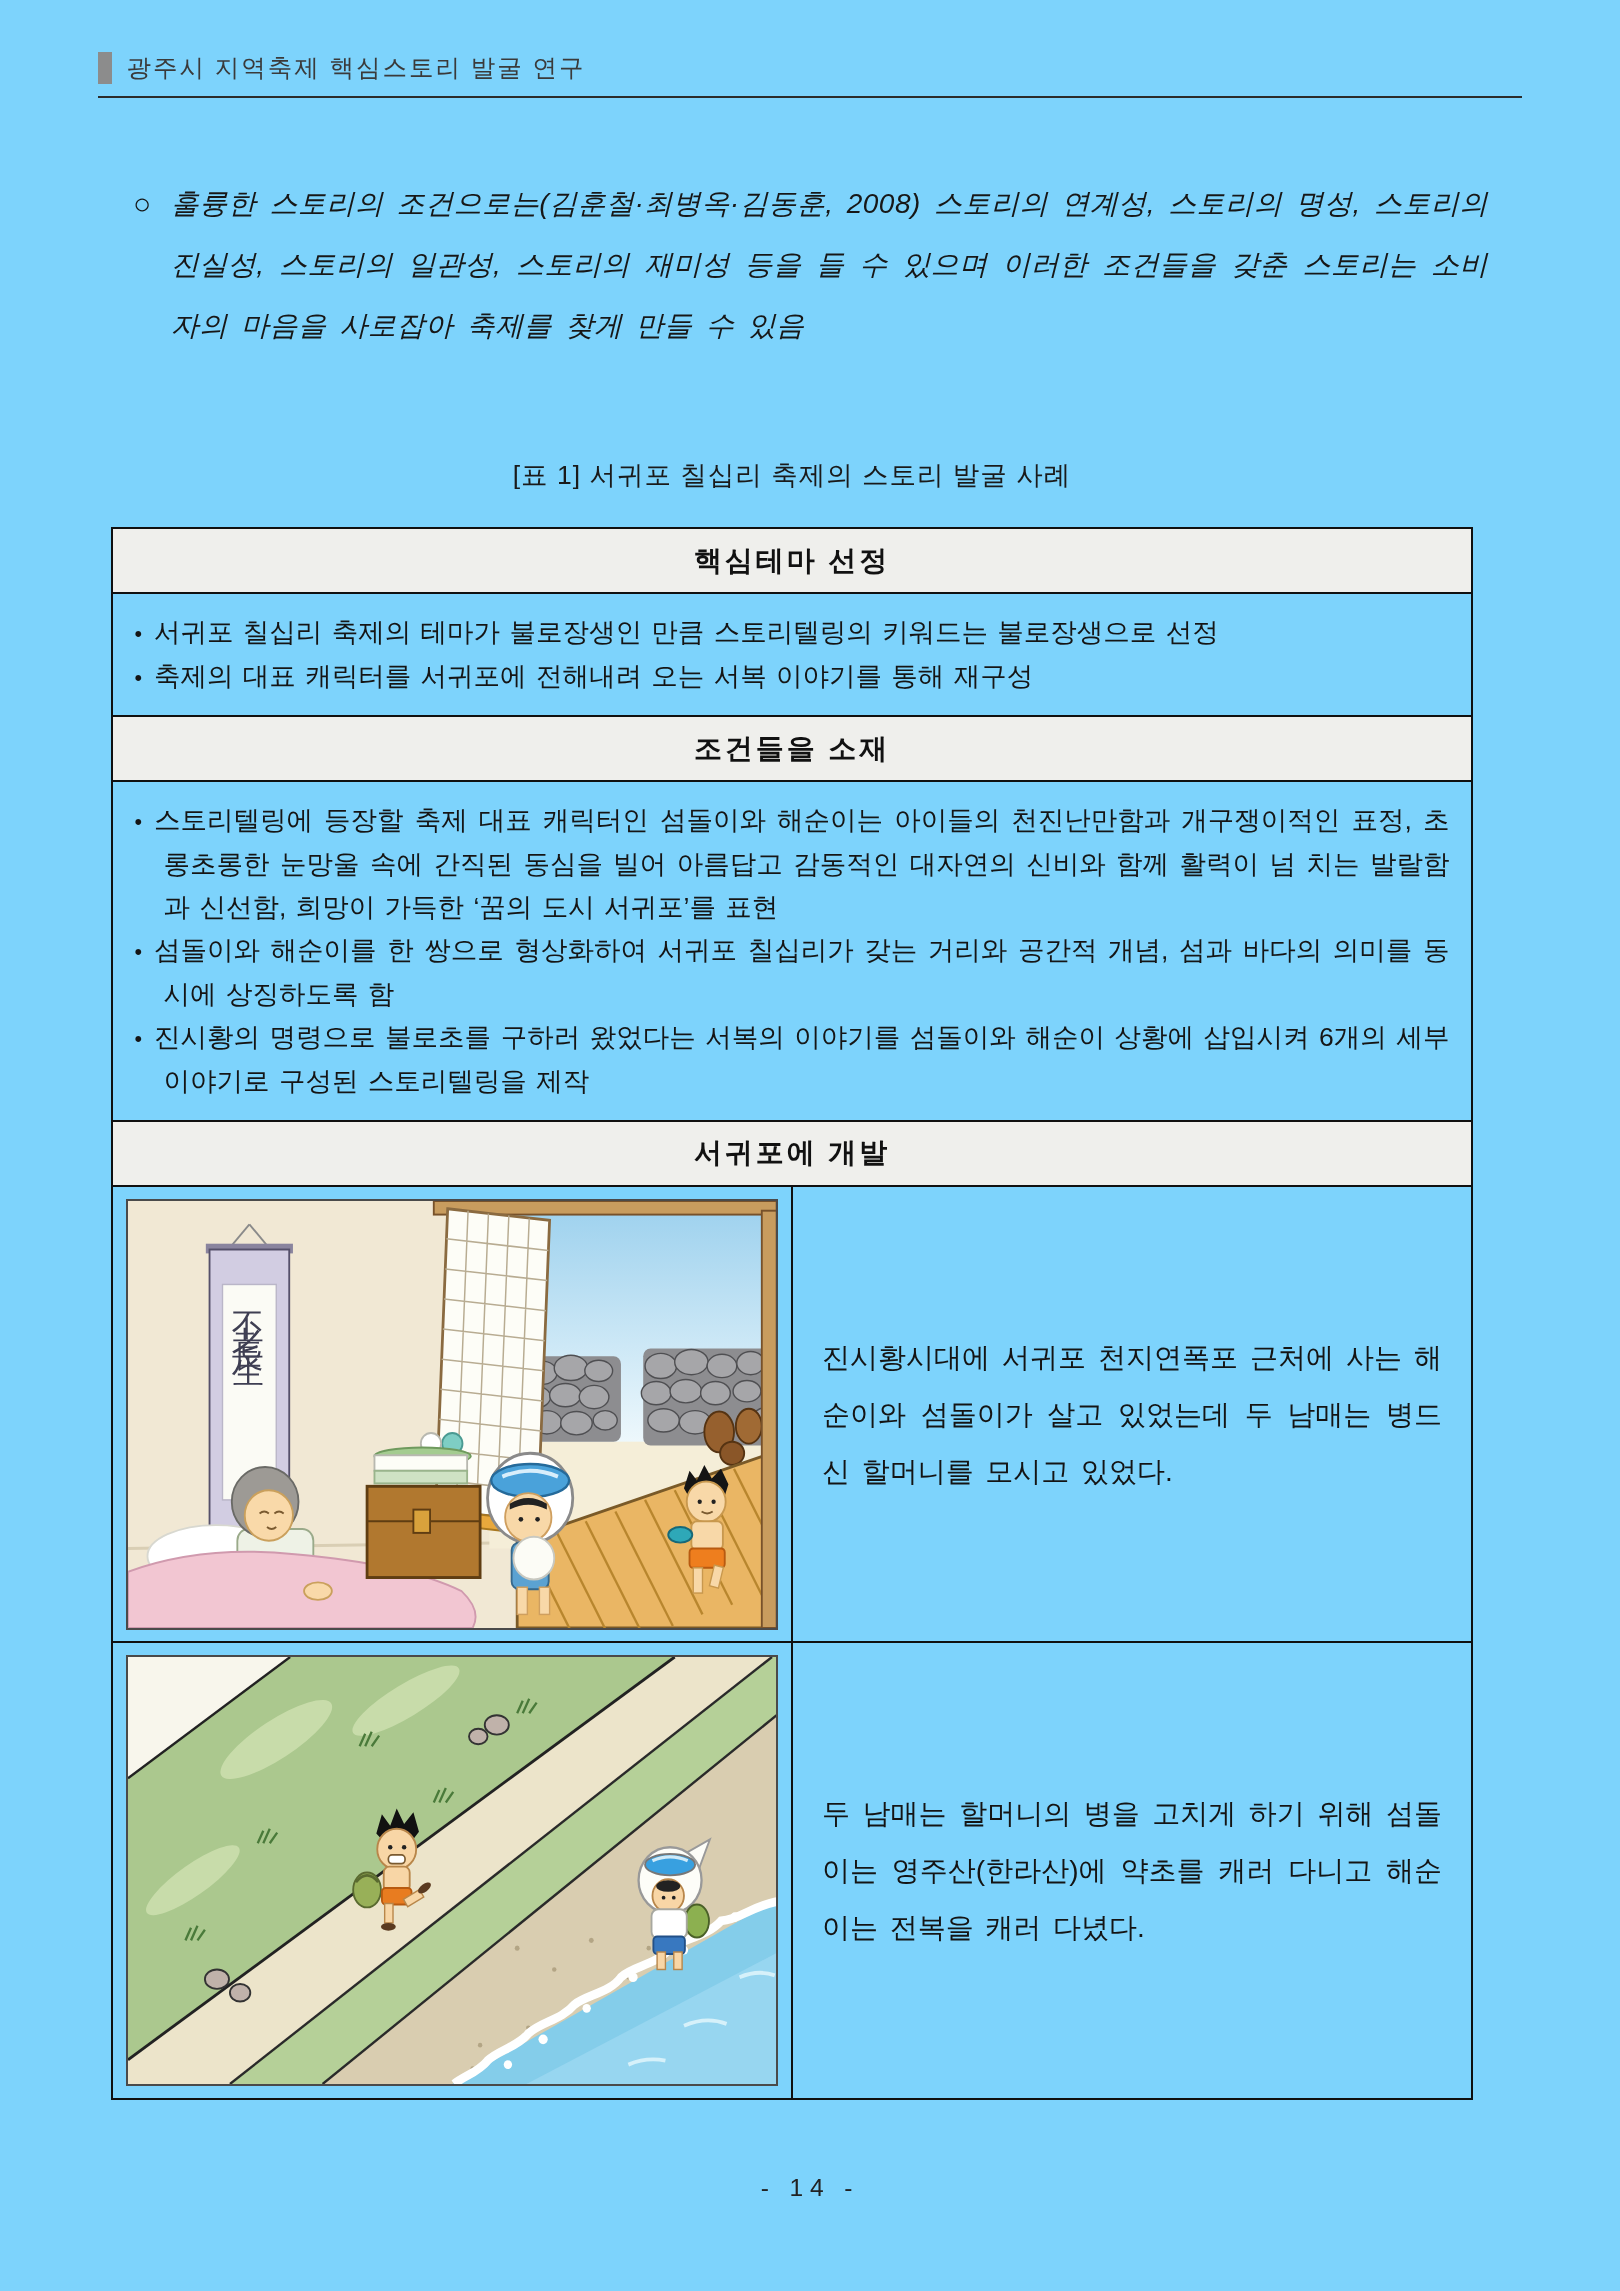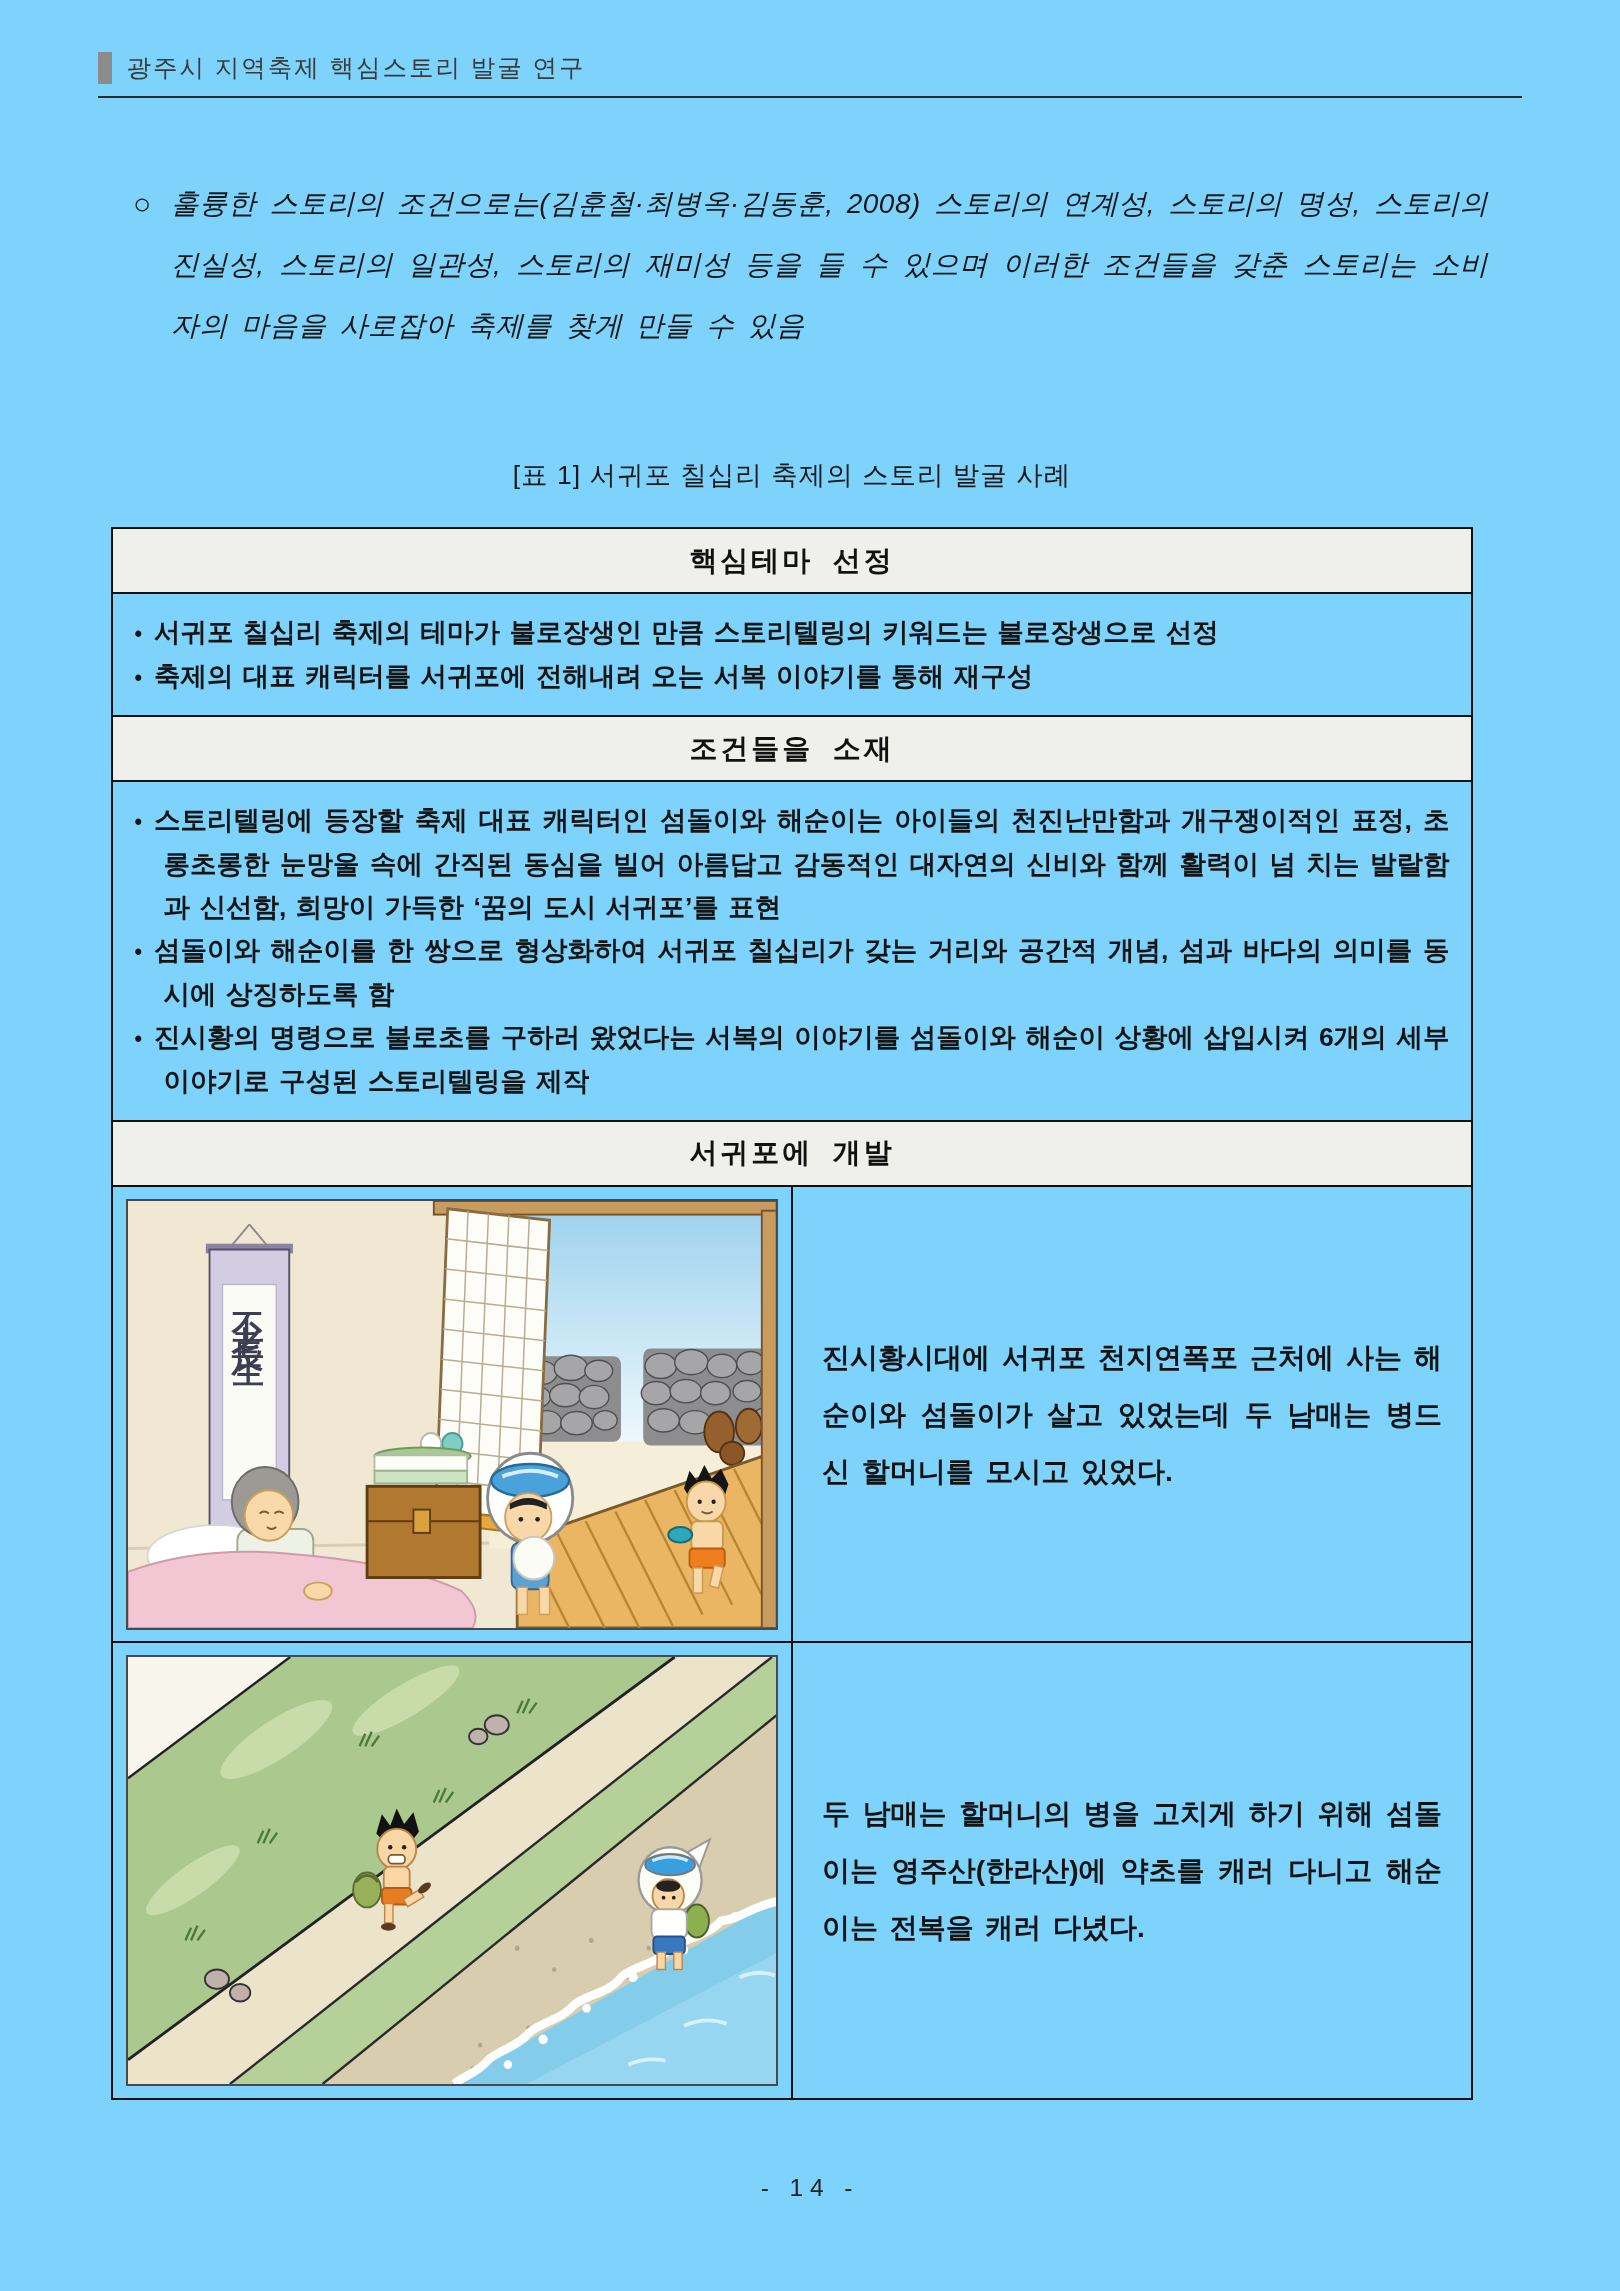--- a/index.html
+++ b/index.html
@@ -17,22 +17,22 @@
   
   .lead { position:absolute; left:133px; top:173px; width:1355px; display:flex; gap:19.6px; }
   .lead-marker { font-size:30px; line-height:61px; flex:0 0 auto; }
   .lead-text { font-size:28px; line-height:61px; letter-spacing:0.5px; word-spacing:4.9px; text-align:justify; color:#171717;font-style:italic; }
 
   
   .table-caption { position:absolute; left:111px; top:457px; width:1362px; text-align:center; font-size:26.5px; letter-spacing:1px; color:#1a1a1a; }
 
   
   .story-table { position:absolute; left:111px; top:527px; width:1362px; border-collapse:collapse; table-layout:fixed; }
-  .story-table td { border:2px solid #101010; vertical-align:middle;font-weight:bold; }
-  td.sec-head { background:#efefec; text-align:center; font-size:28px; font-weight:600; height:65px; letter-spacing:2.9px; color:#111;font-family:Liberation Mono, monospace; }
+  .story-table td { border:2px solid #101010; vertical-align:middle; }
+  td.sec-head { background:#efefec; text-align:center; font-size:28px; font-weight:600; height:65px; letter-spacing:2.9px; color:#111; }
   td.sec-body { padding:16.7px 21.6px; font-size:26.5px; line-height:43px; color:#151515; }
   ul.blist { list-style:none; }
   ul.blist li { padding-left:29px; text-indent:-29px; text-align:justify; word-spacing:2px; }
   .bmark { margin-right:11.8px; font-size:21.6px; }
 
   td.illus-cell { width:52%; padding:11.8px 12.7px; vertical-align:middle; }
   .illus { position:relative; height:431px; border:2px solid #4a4a4a; background:#fff; overflow:hidden; }
   .illus svg { position:absolute; inset:0; width:100%; height:100%; display:block; }
   .scroll-text {
     position:absolute; left:15.2%; top:20%; writing-mode:vertical-rl; text-orientation:upright;

